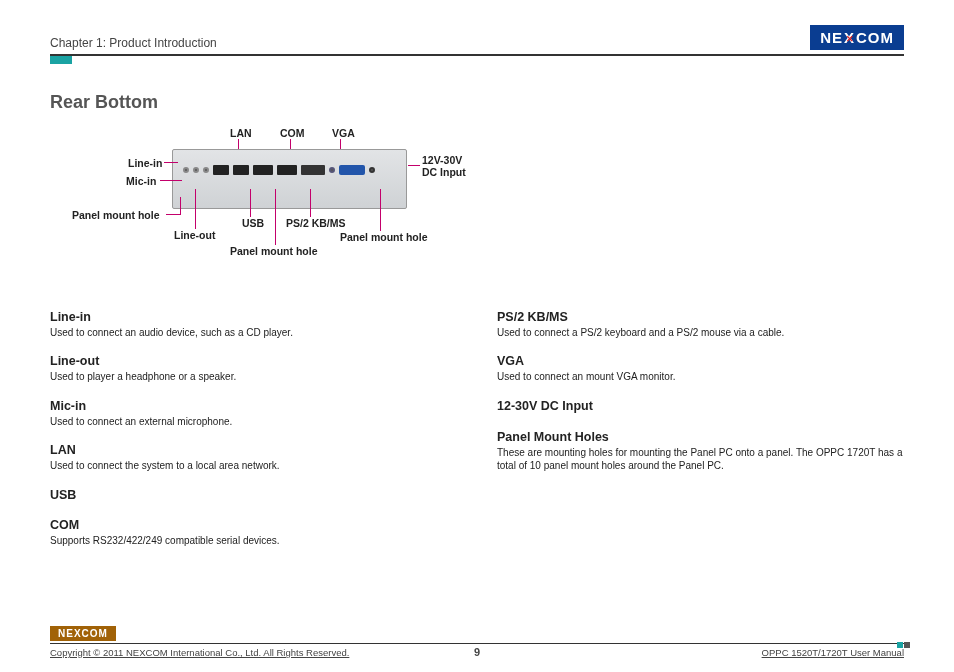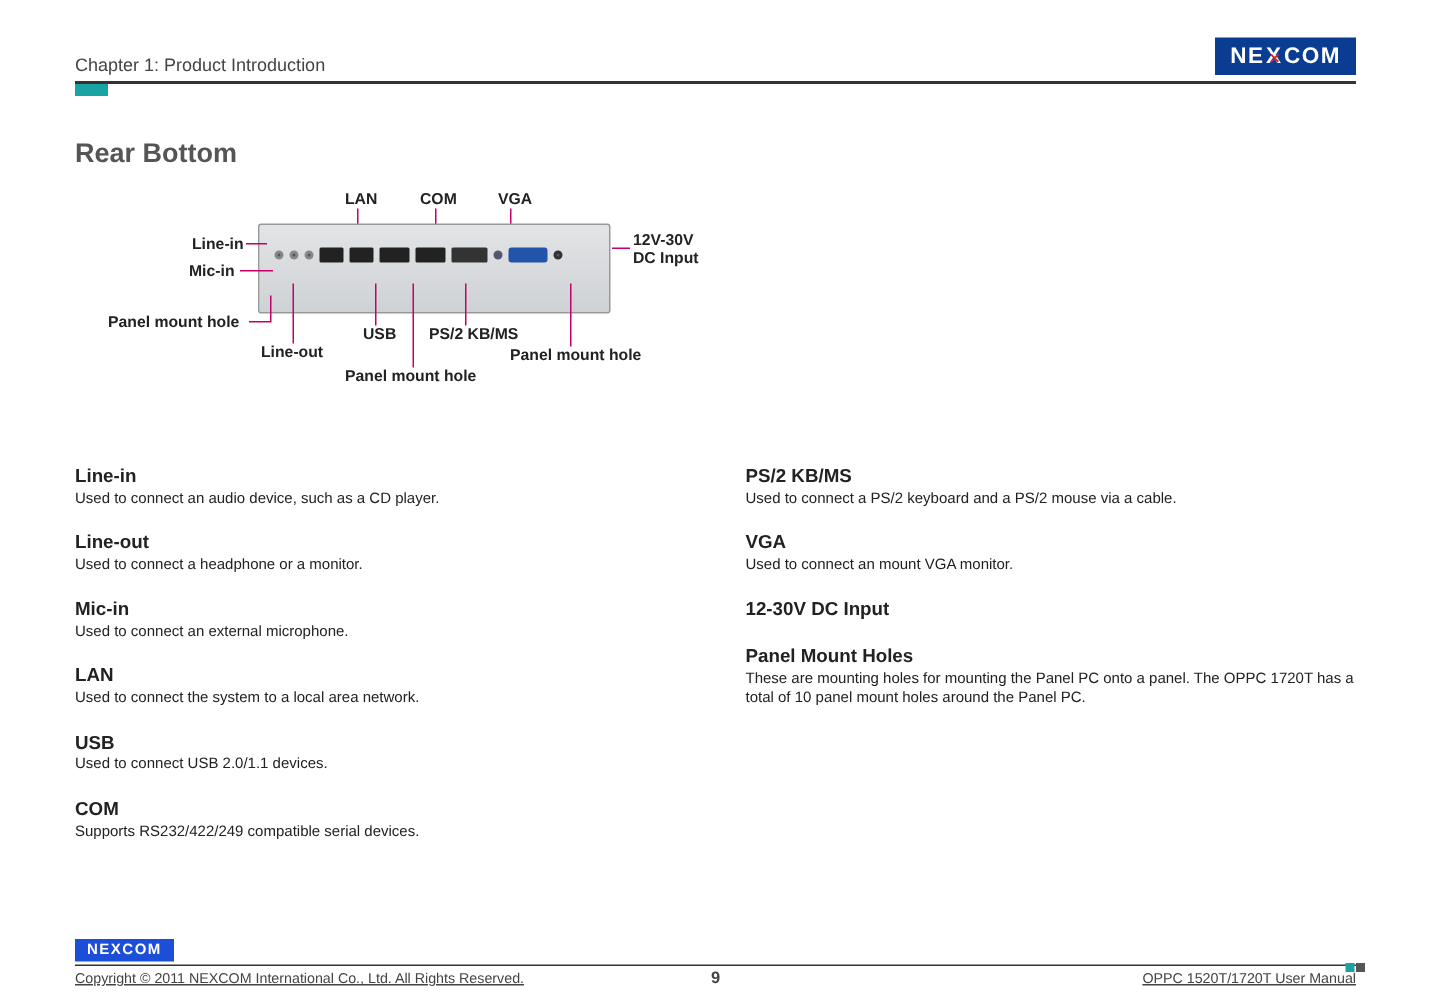--- a/index.html
+++ b/index.html
@@ -51,21 +51,21 @@
   .item { margin-bottom: 14px; line-height: 1.35; }
   .item-title { font-weight: bold; font-size: 12.5px; }
   .item-desc { font-size: 10px; color: #222; }
 
   
   .footer {
     position: absolute; left: 50px; right: 50px; bottom: 14px;
   }
   .footer-line { border: none; border-top: 1.5px solid #333; }
   .footer-bar { display: flex; justify-content: space-between; align-items: center; font-size: 9.5px; color: #444; padding-top: 3px; text-decoration: underline; }
-  .footer-logo { background: #1d4ed8; color: #fff; font-size: 10px; font-weight: bold; padding: 2px 8px; letter-spacing: 1px; margin-bottom: 2px; display: inline-block; }
+  .footer-logo { background: #a16207; color: #fff; font-size: 10px; font-weight: bold; padding: 2px 8px; letter-spacing: 1px; margin-bottom: 2px; display: inline-block; }
   .page-num { font-weight: bold; font-size: 11px; position: absolute; left: 50%; transform: translateX(-50%); bottom: 0; }
   .footer-sq { position: absolute; right: -6px; top: -6px; }
   .footer-sq span { display: inline-block; width: 6px; height: 6px; background: #1aa3a3; margin-left: 1px; }
   .footer-sq span:nth-child(2){ background:#555; }
 </style>
 </head>
 <body>
 
 <div class="top-header">
   <div class="chapter">Chapter 1: Product Introduction</div>
@@ -138,33 +138,32 @@
 </div>
 
 <div class="columns">
   <div class="col">
     <div class="item">
       <div class="item-title">Line-in</div>
       <div class="item-desc">Used to connect an audio device, such as a CD player.</div>
     </div>
     <div class="item">
       <div class="item-title">Line-out</div>
-      <div class="item-desc">Used to connect a headphone or a monitor.</div>
+      <div class="item-desc">Used to player a headphone or a speaker.</div>
     </div>
     <div class="item">
       <div class="item-title">Mic-in</div>
       <div class="item-desc">Used to connect an external microphone.</div>
     </div>
     <div class="item">
       <div class="item-title">LAN</div>
       <div class="item-desc">Used to connect the system to a local area network.</div>
     </div>
     <div class="item">
       <div class="item-title">USB</div>
-      <div class="item-desc">Used to connect USB 2.0/1.1 devices.</div>
     </div>
     <div class="item">
       <div class="item-title">COM</div>
       <div class="item-desc">Supports RS232/422/249 compatible serial devices.</div>
     </div>
   </div>
   <div class="col">
     <div class="item">
       <div class="item-title">PS/2 KB/MS</div>
       <div class="item-desc">Used to connect a PS/2 keyboard and a PS/2 mouse via a cable.</div>

